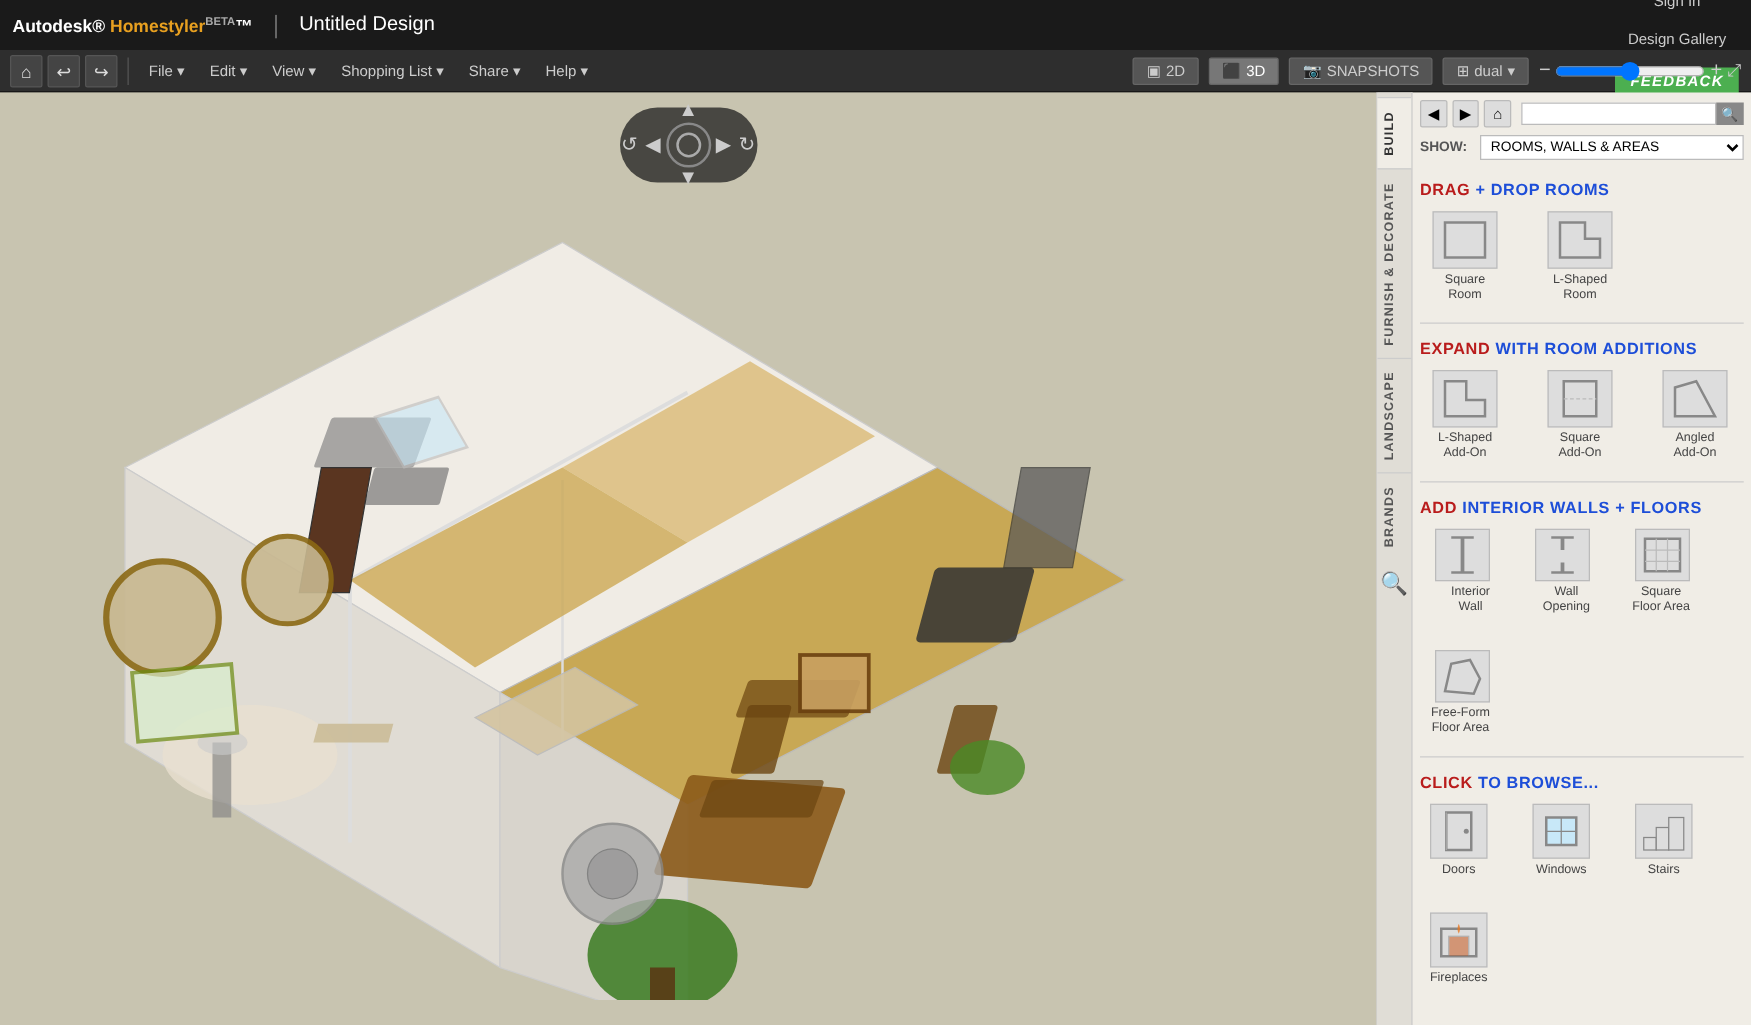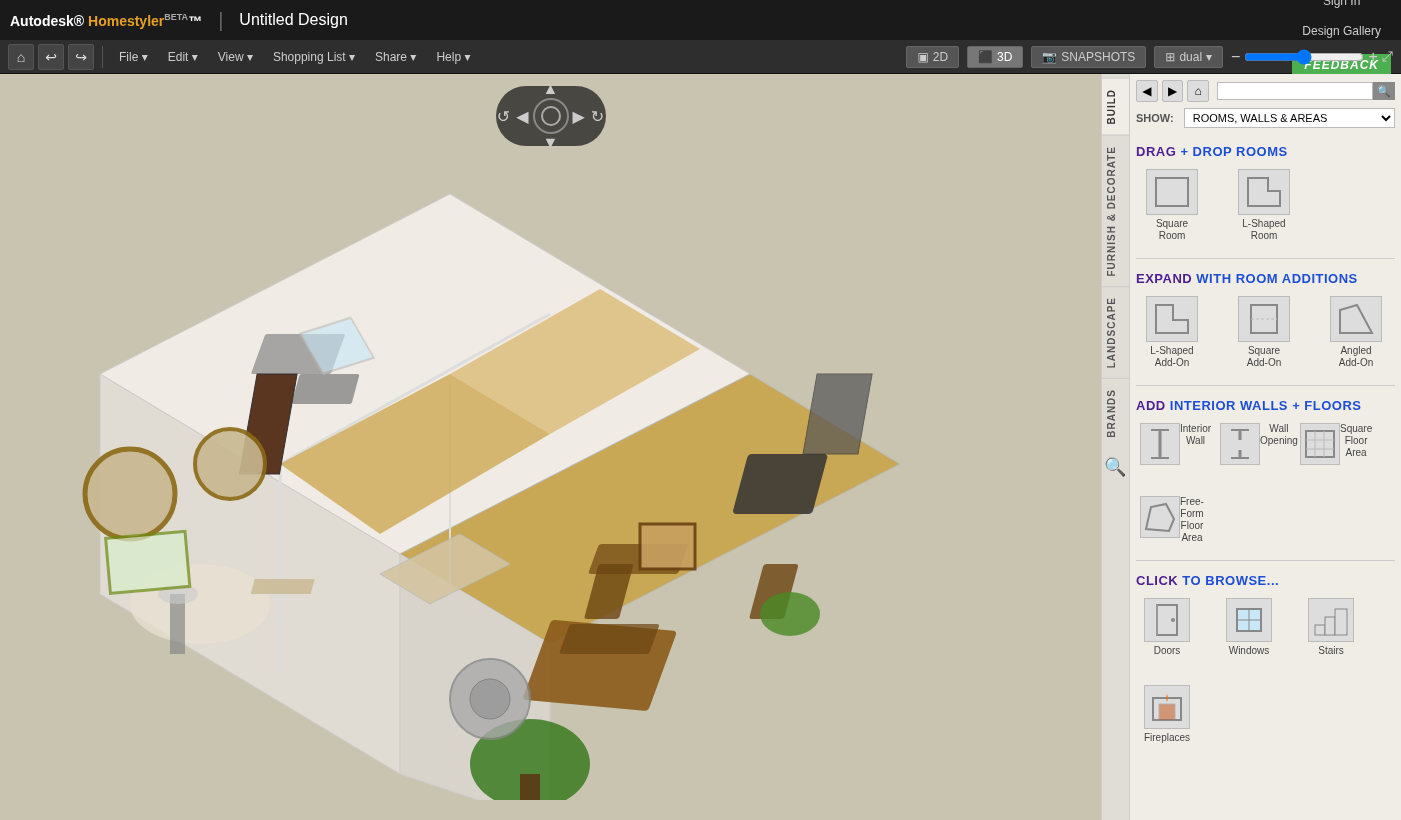--- a/index.html
+++ b/index.html
@@ -214,21 +214,21 @@
       border: 1px solid #bbb; background: #fff;
     }
 
     
     .section-title {
       font-size: 13px;
       font-weight: bold;
       margin: 8px 0 6px 0;
       letter-spacing: 0.5px;
     }
-    .section-title .highlight { color: #4c1d95; }
+    .section-title .highlight { color: #b91c1c; }
     .section-title .normal { color: #1d4ed8; }
 
     
     .item-grid {
       display: flex;
       flex-wrap: wrap;
       gap: 20px;
       margin-bottom: 8px;
     }
     .room-item {
@@ -260,21 +260,21 @@
       border: 1px solid #bbb;
       display: flex; align-items: center; justify-content: center;
       margin-bottom: 3px;
     }
 
     
     .divider { height: 1px; background: #ccc; margin: 4px 0; }
 
     
     .floor-item {
-      display: flex; flex-direction: row; align-items: flex-start;
+      display: flex; flex-direction: column; align-items: flex-end;
       width: 60px; cursor: pointer; padding: 4px;
     }
     .floor-icon {
       width: 44px; height: 42px;
       background: #ddd;
       border: 1px solid #bbb;
       display: flex; align-items: center; justify-content: center;
       margin-bottom: 3px;
     }
 

